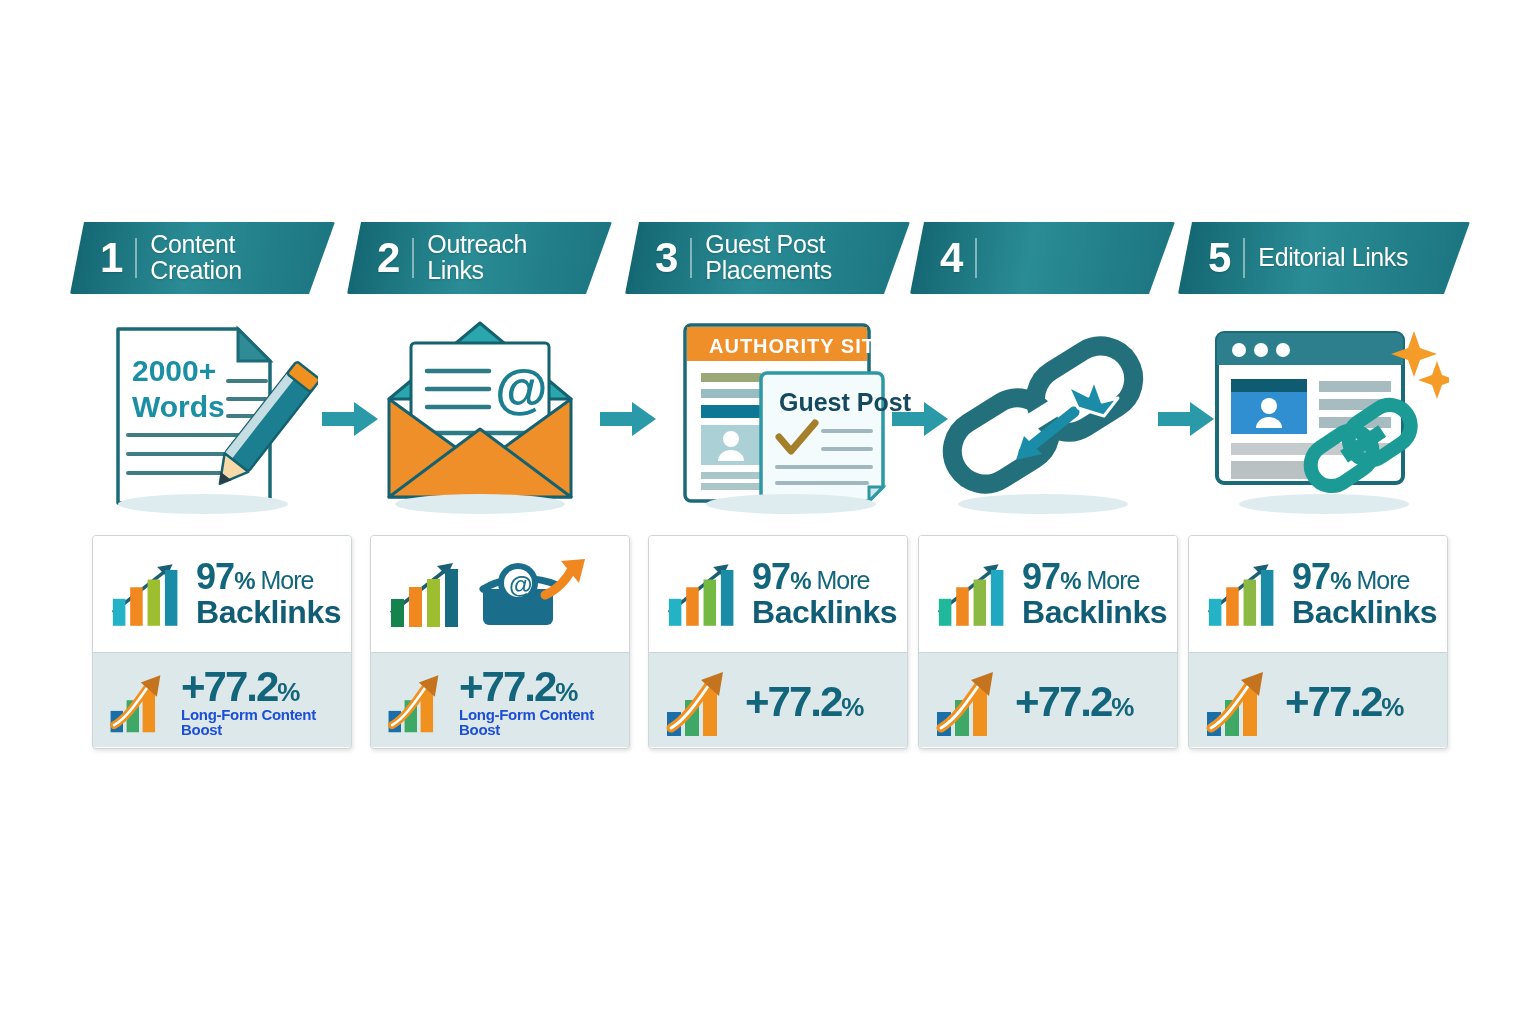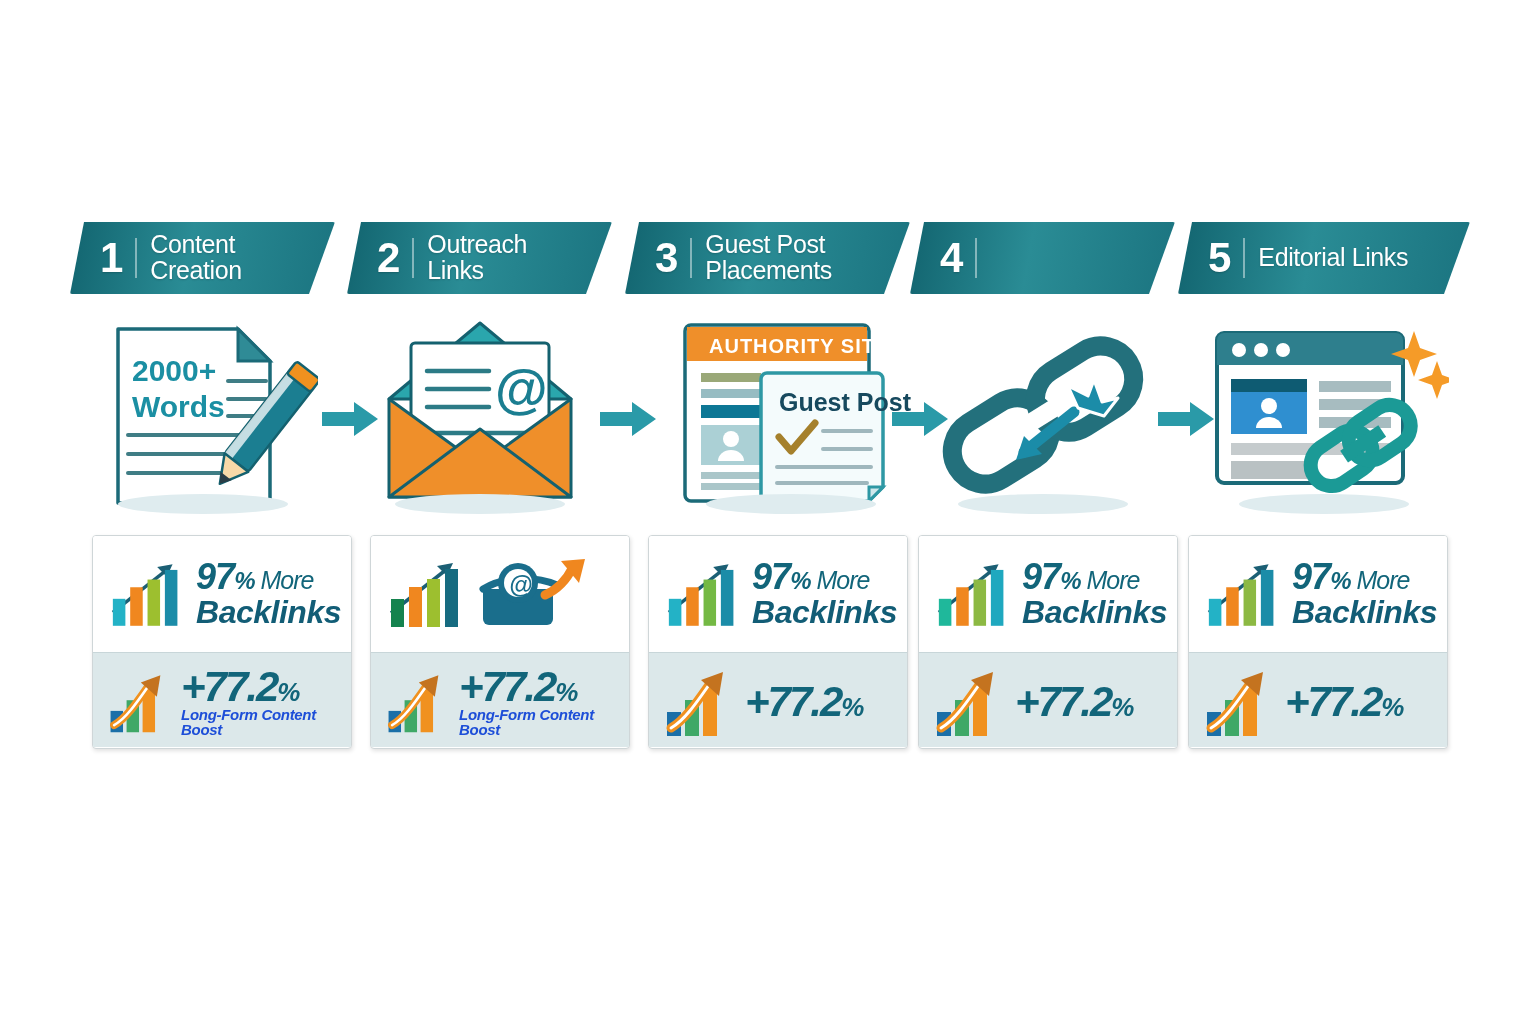--- a/index.html
+++ b/index.html
@@ -32,21 +32,21 @@
   
   .illus-row{position:absolute;left:70px;top:310px;width:1400px;height:210px;}
   .illus{position:absolute;top:0;height:210px;display:flex;align-items:center;justify-content:center;}
   .shadow-ellipse{position:absolute;bottom:6px;left:50%;transform:translateX(-50%);
      width:170px;height:20px;border-radius:50%;background:#dfecef;}
 
   .arrow{position:absolute;top:92px;width:56px;height:34px;}
   .arrow svg{display:block;}
 
   
-  .cards-row{position:absolute;left:70px;top:535px;width:1400px;height:212px;font-style:italic;}
+  .cards-row{position:absolute;left:70px;top:535px;width:1400px;height:212px;}
   .card{position:absolute;top:0;height:212px;background:#ffffff;border:1px solid #cfd6d8;
         border-radius:4px;box-shadow:1px 2px 4px rgba(0,0,0,.12);overflow:hidden;}
   .card-top{height:116px;background:#ffffff;display:flex;align-items:center;padding:0 10px 0 16px;box-sizing:border-box;}
   .card-bot{height:95px;background:#dce8ea;display:flex;align-items:center;padding:4px 10px 0 14px;box-sizing:border-box;
             border-top:1px solid #c8d6d9;}
   .stat-txt{margin-left:10px;color:#12657a;}
   .stat-big{font-size:36px;font-weight:bold;line-height:1;letter-spacing:-1px;color:#12657a;}
   .stat-big .pct{font-size:24px;font-weight:bold;}
   .stat-big .more{font-size:25px;font-weight:normal;}
   .stat-sub{font-size:32px;font-weight:bold;color:#125d76;line-height:1.05;letter-spacing:-.5px;margin-top:1px;}

